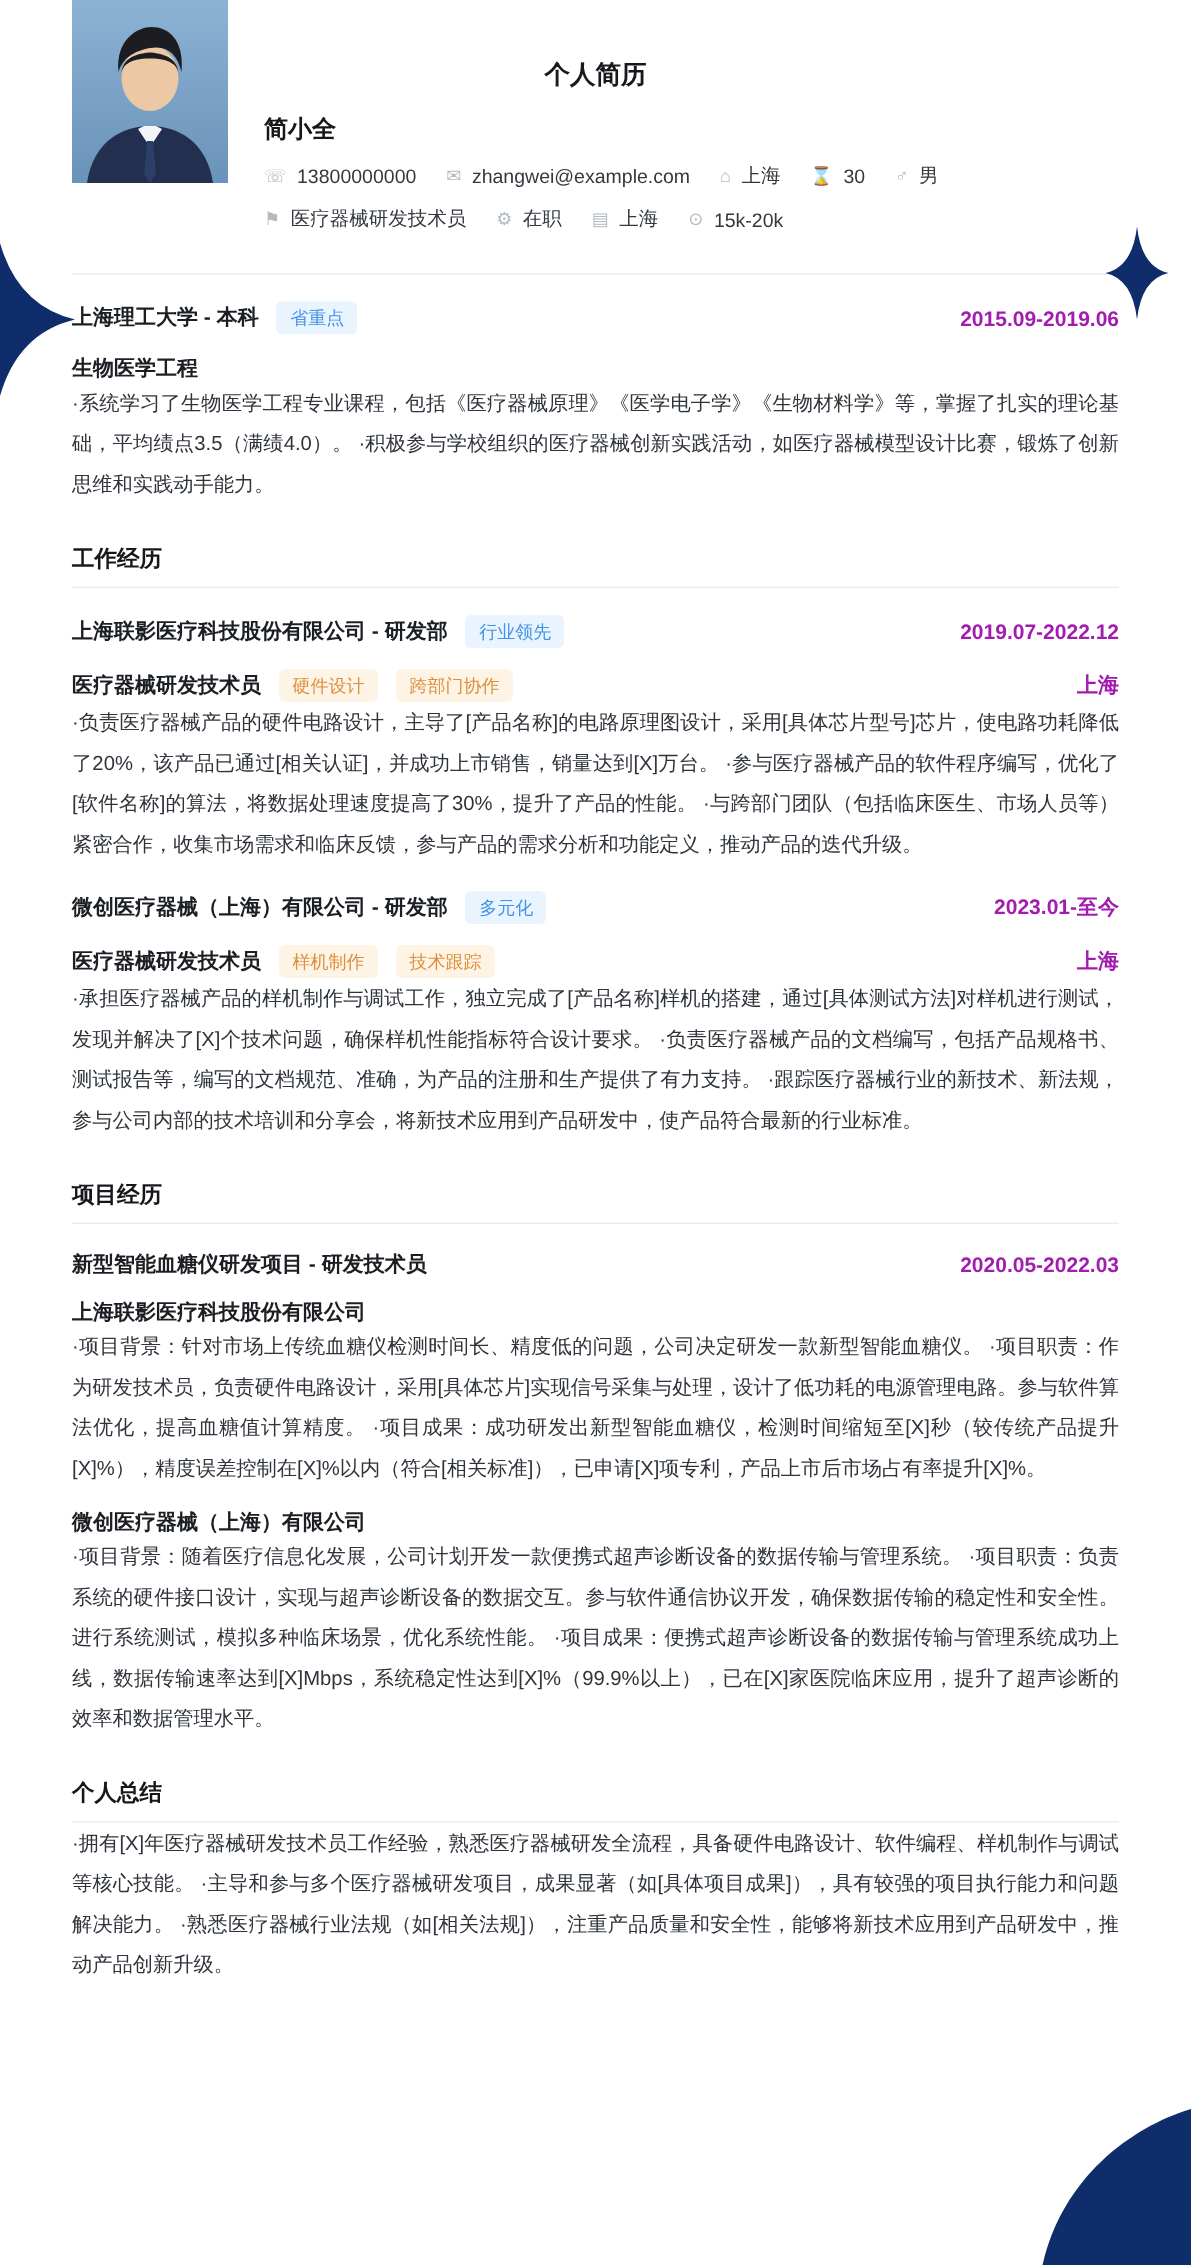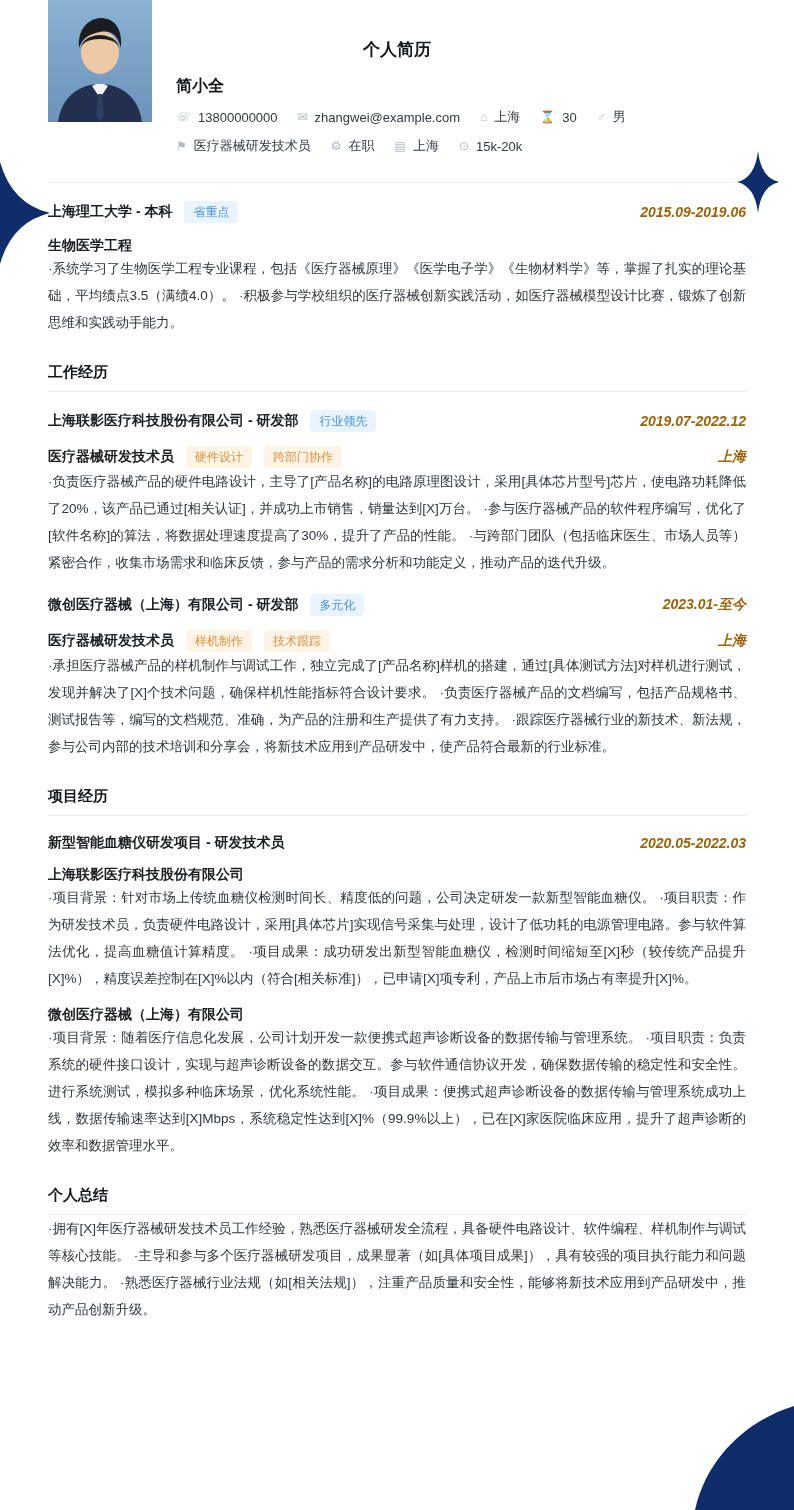--- a/index.html
+++ b/index.html
@@ -27,21 +27,21 @@
   .contact-item{display:inline-flex;align-items:center;margin-right:20px;font-size:13px;color:#33383f;}
   .contact-item .icn{color:#b3bac2;font-size:12px;margin-right:7px;line-height:1;}
   
   .section{margin-top:27px;}
   .section-title{font-size:15px;font-weight:700;color:#15171b;}
   .section-rule{border:none;border-top:1px solid #ececec;margin:9px 0 0 0;}
   .row{display:flex;justify-content:space-between;align-items:center;margin-top:18px;}
   .row.tight{margin-top:14px;}
   .row-left{display:flex;align-items:center;gap:12px;}
   .strong{font-weight:700;font-size:14px;color:#1b1e23;}
-  .date{font-weight:700;font-size:14px;color:#a16207;white-space:nowrap;font-style:italic;}
+  .date{font-weight:700;font-size:14px;color:#a21caf;white-space:nowrap;}
   .tag{font-size:12px;padding:2px 9px;border-radius:4px;line-height:1.5;white-space:nowrap;}
   .tag-blue{background:#e9f4ff;color:#4493e6;}
   .tag-orange{background:#fdf4e6;color:#dd8f3d;}
   .desc{font-size:13.5px;line-height:27px;color:#2f343b;text-align:justify;}
 </style>
 </head>
 <body>
 
 <div class="page">
 

